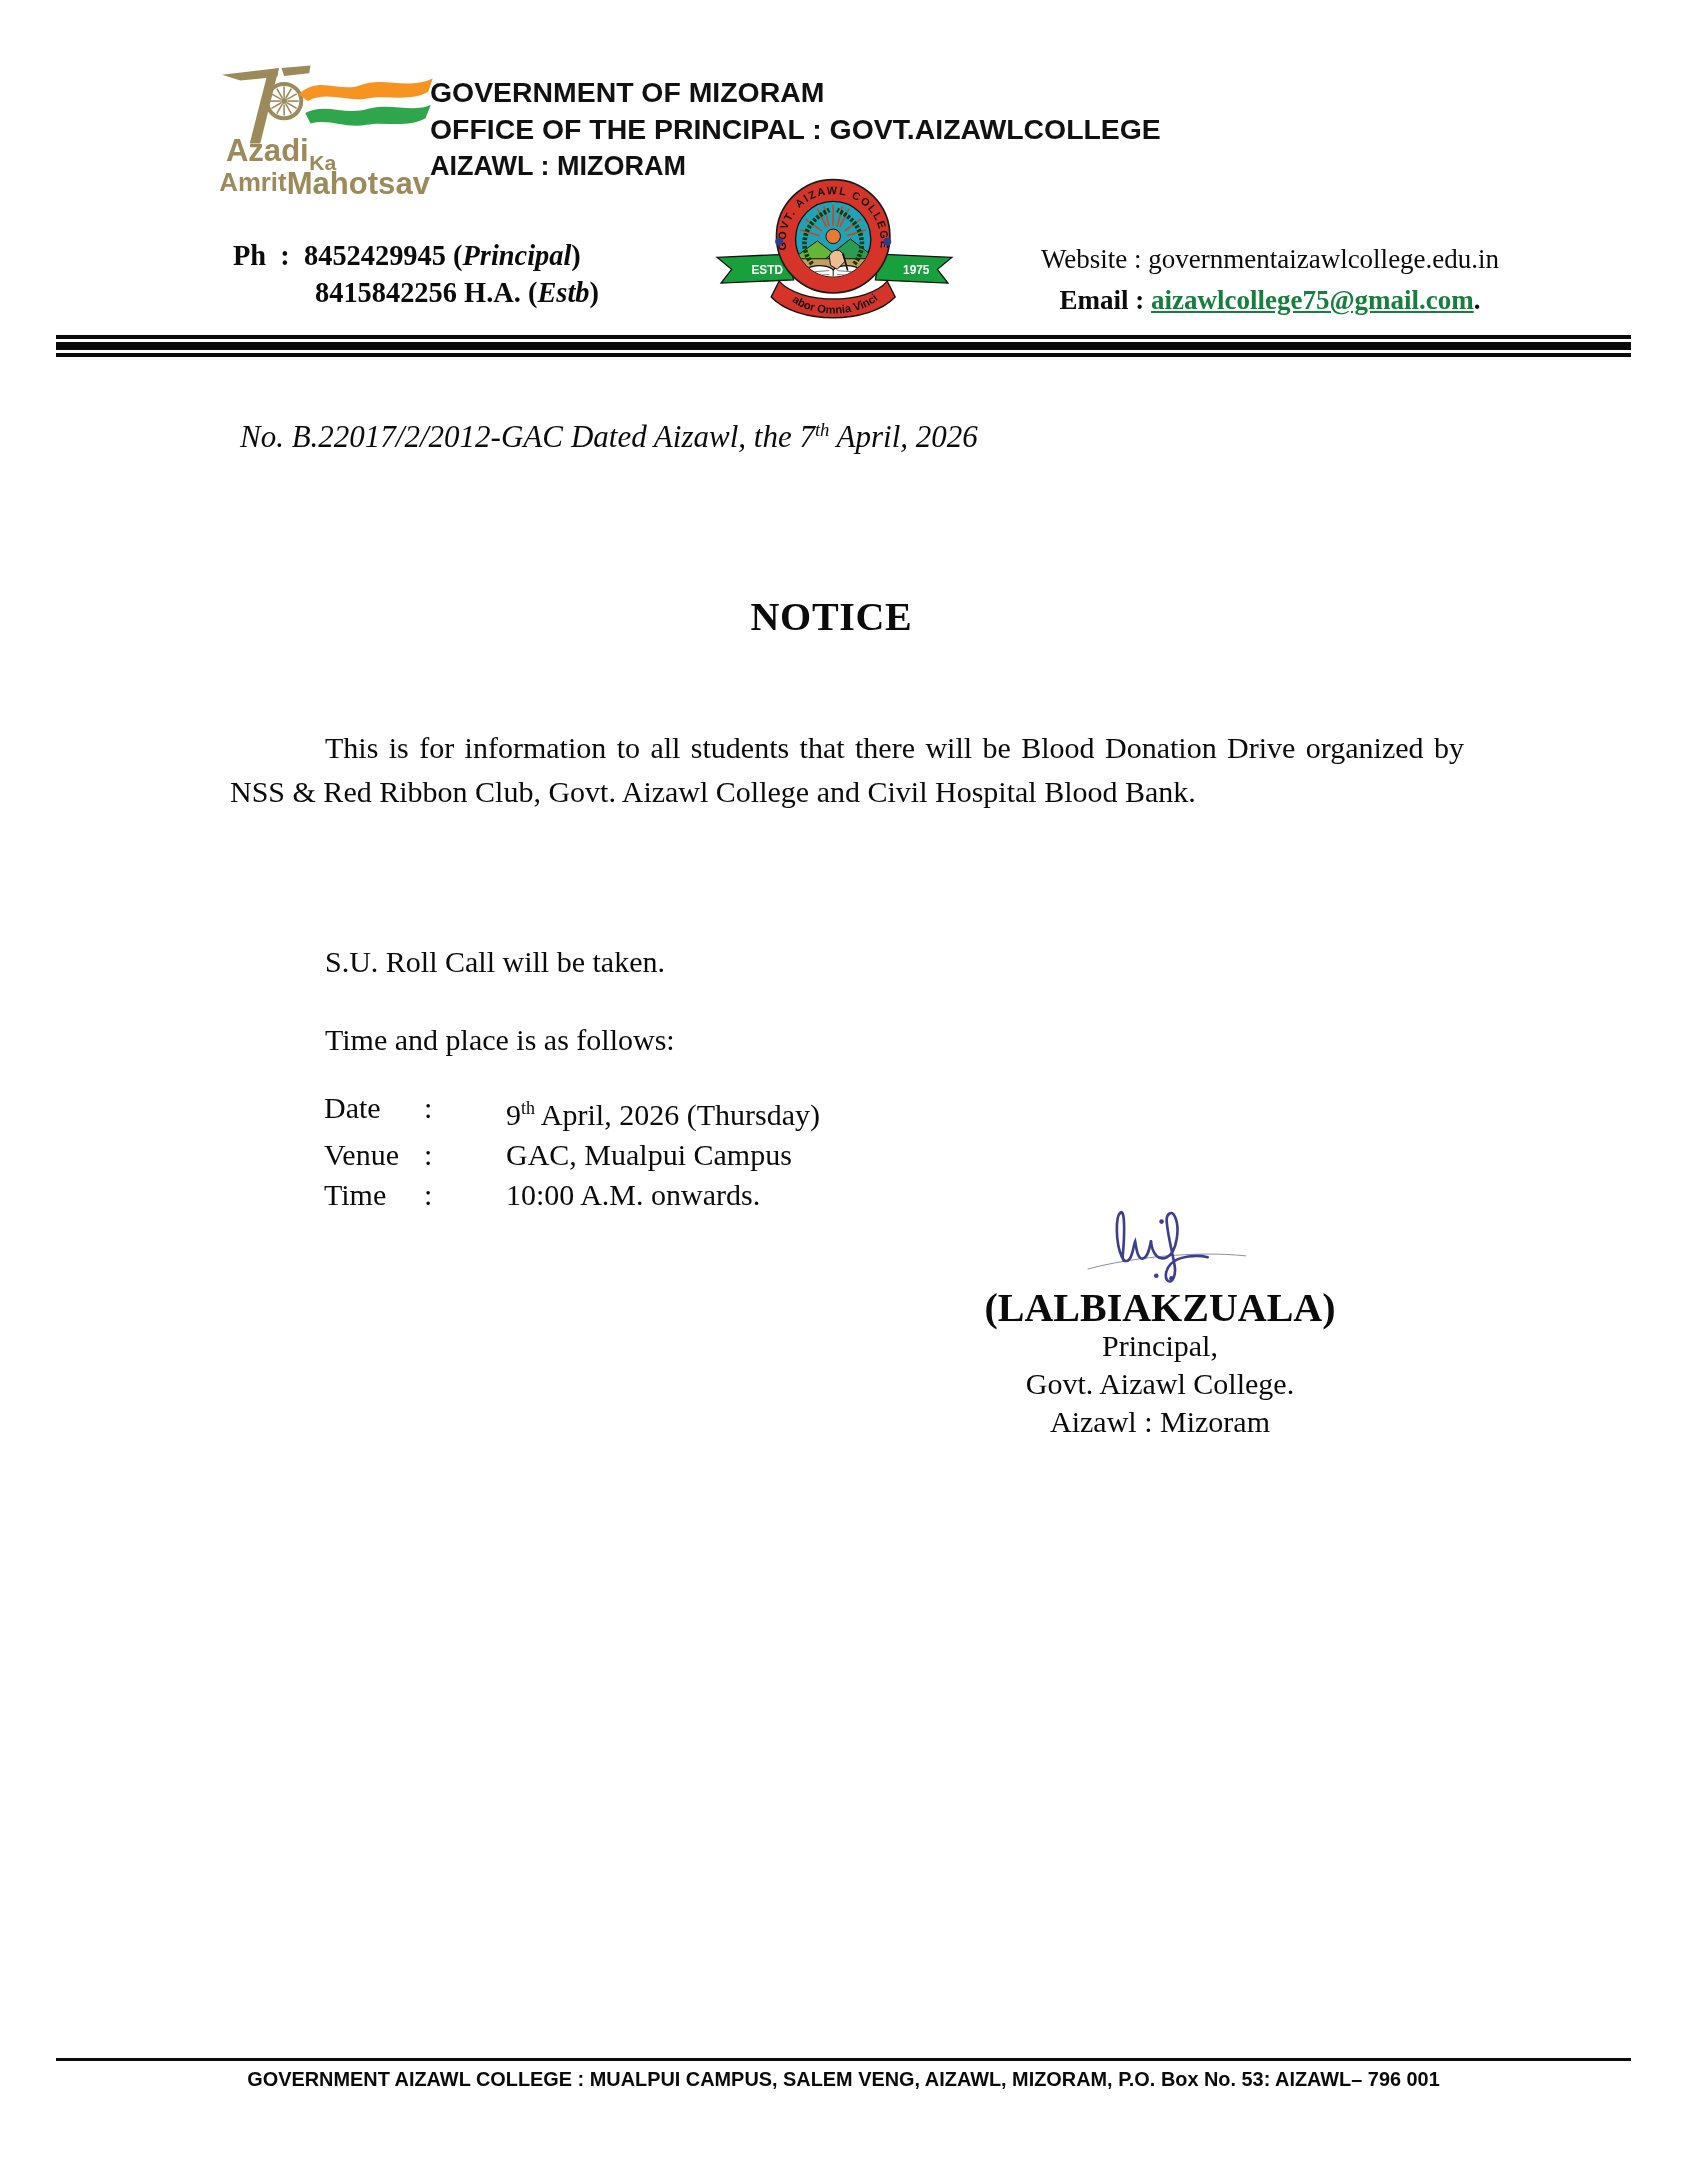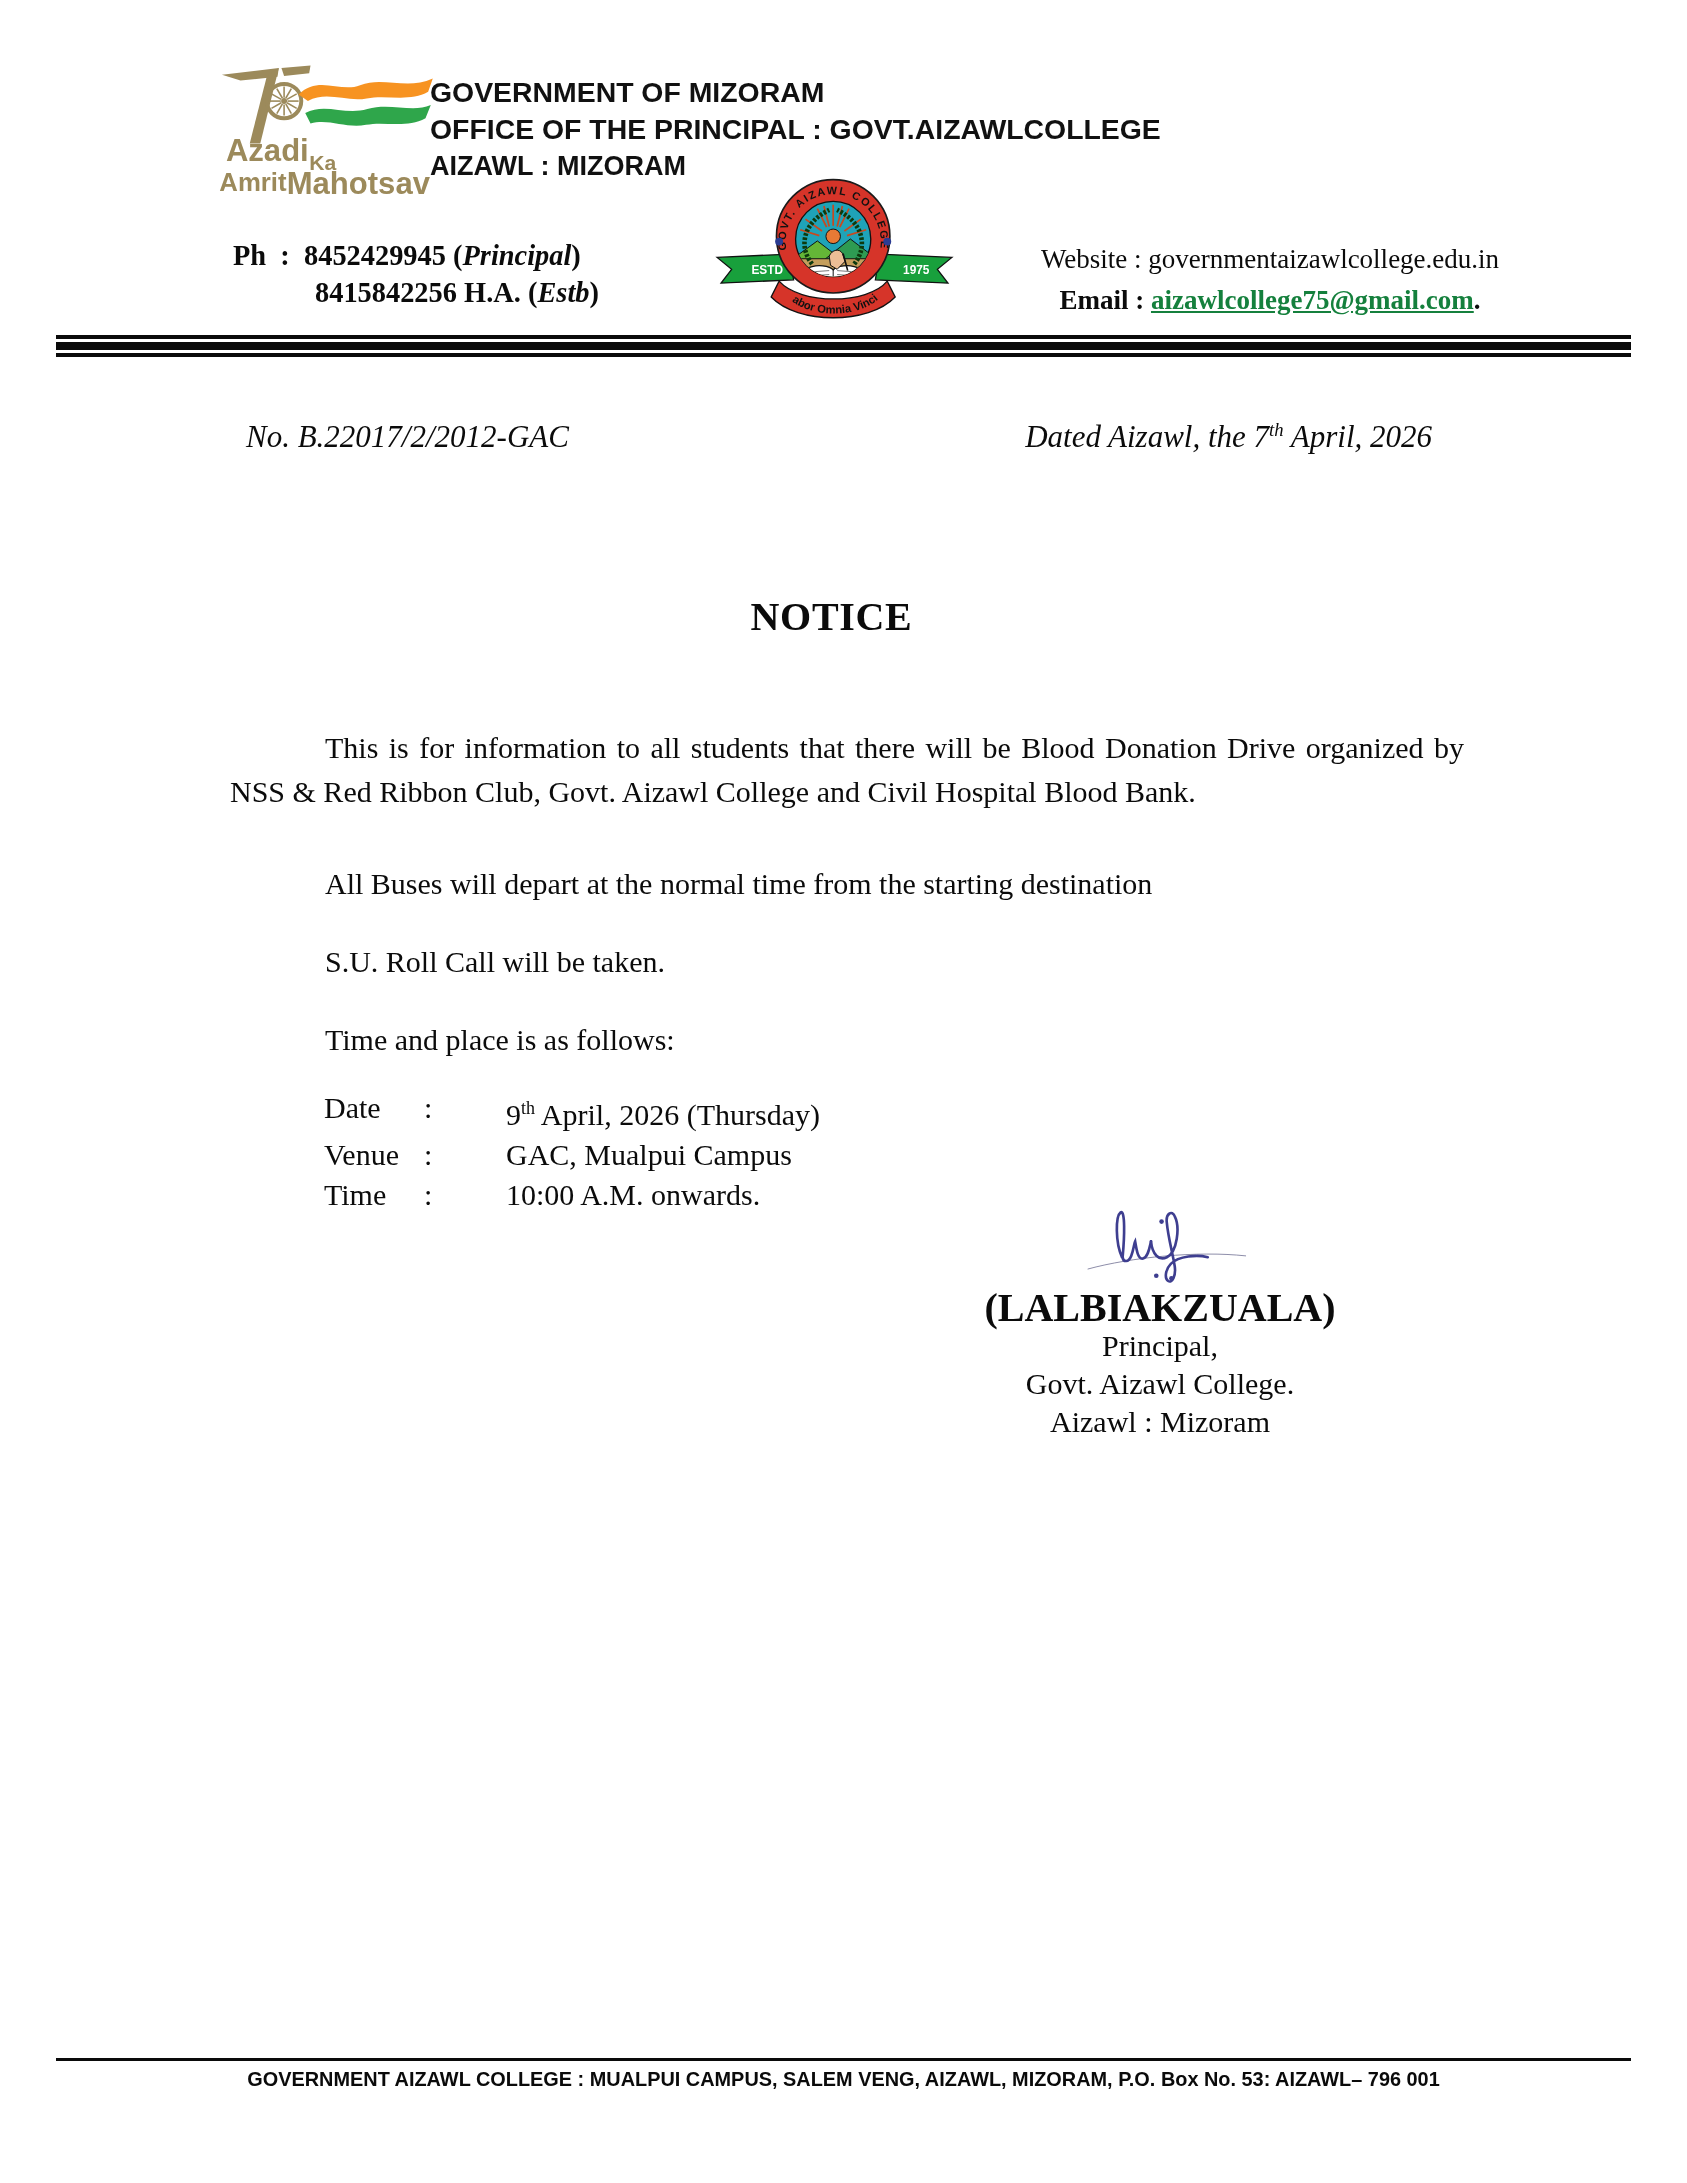--- a/index.html
+++ b/index.html
@@ -34,23 +34,23 @@
   }
   .email-line{font-weight:bold;}
   .email-link{color:#15803d;text-decoration:underline;}
   .italic{font-style:italic;}
   
   .divider{position:absolute;left:56px;top:335px;width:1575px;}
   .divider .thin{height:4px;background:#0a0a0a;}
   .divider .thick{height:8.6px;background:#0a0a0a;margin:2.6px 0;}
   
   .ref-row{
-    position:absolute;left:246px;top:419px;width:1186px;
-    display:flex;justify-content:space-between;
-    font-style:italic;font-size:31px;white-space:nowrap;
+    position:absolute;left:240px;top:419px;width:1186px;
+    display:flex;
+    font-style:italic;font-size:31px;white-space:nowrap;gap:8px;
   }
   sup{font-size:0.6em;vertical-align:super;}
   
   .notice-title{
     position:absolute;left:0;top:593px;width:1663px;
     text-align:center;font-size:40px;font-weight:bold;letter-spacing:0.7px;
   }
   .para{position:absolute;left:230px;width:1234px;font-size:30px;line-height:44px;margin-top:11px;}
   .para1{top:715px;text-indent:95px;text-align:justify;}
   .para2{top:851px;padding-left:95px;}
@@ -204,21 +204,20 @@
       <div class="thin"></div>
   </div>
 
   <div class="ref-row">
     <span>No. B.22017/2/2012-GAC</span>
     <span><span>Dated Aizawl, the 7</span><sup>th</sup><span> April, 2026</span></span>
   </div>
 
   <div class="notice-title">NOTICE</div>
   <p class="para para1">This is for information to all students that there will be Blood Donation Drive organized by NSS &amp; Red Ribbon Club, Govt. Aizawl College and Civil Hospital Blood Bank.</p>
-  <p class="para para2">All Buses will depart at the normal time from the starting destination</p>
   <p class="para para3">S.U. Roll Call will be taken.</p>
   <p class="para para4">Time and place is as follows:</p>
 
   <div class="details">
     <span>Date</span>
     <span>:</span>
     <span><span>9</span><sup>th</sup><span> April, 2026 (Thursday)</span></span>
     <span>Venue</span>
     <span>:</span>
     <span>GAC, Mualpui Campus</span>

